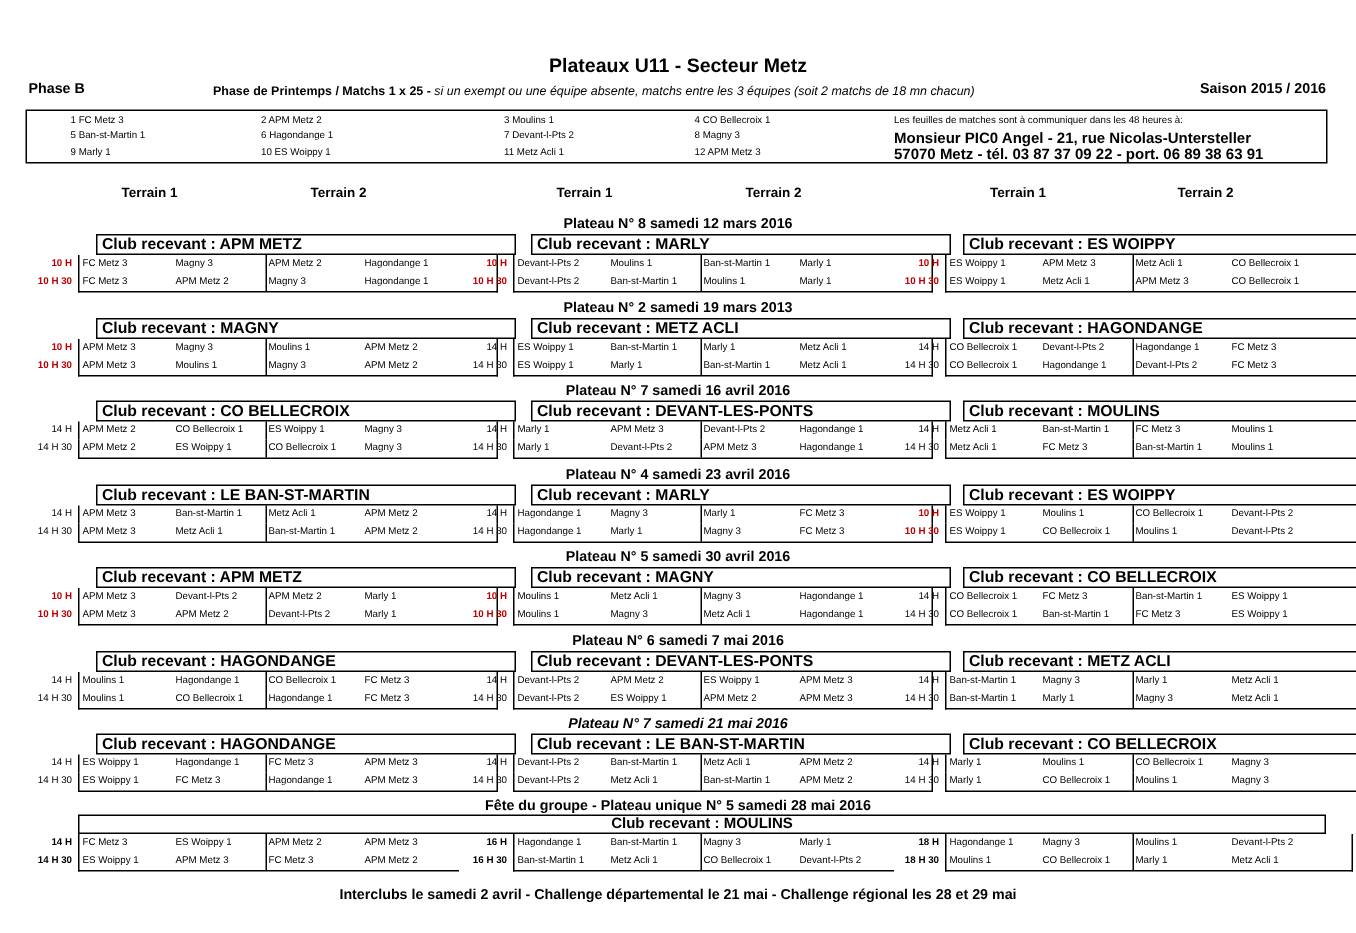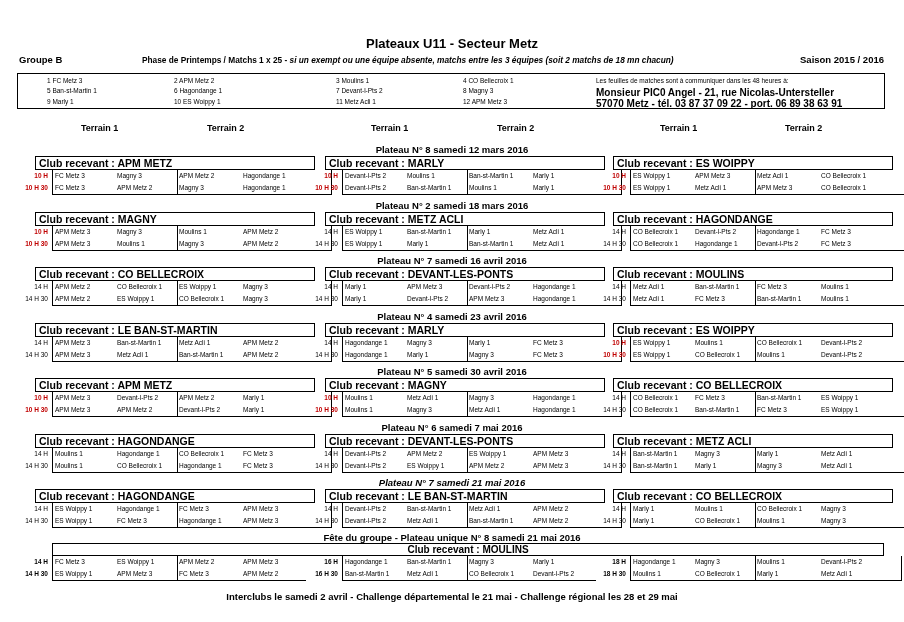--- a/index.html
+++ b/index.html
@@ -1,44 +1,44 @@
 <!DOCTYPE html>
 <html><head>
 <meta charset="utf-8">
 <style>
   html,body{margin:0;padding:0;background:#fff;}
   body{width:904px;height:622px;position:relative;overflow:hidden;font-family:"Liberation Sans",sans-serif;color:#000;}
   .abs{position:absolute;}
   .title{left:0;width:904px;top:36px;text-align:center;font-size:13px;font-weight:bold;}
   .subrow{top:54px;font-size:9.5px;font-weight:bold;}
-  .subrow i{font-weight:bold;margin-top:12px;}
+  .subrow i{font-weight:normal;margin-top:12px;}
   .teams-box{left:17px;top:73px;width:868px;height:36px;border:1px solid #000;box-sizing:border-box;}
   .team{position:absolute;font-size:6.5px;}
   .info{position:absolute;font-size:6.5px;}
   .info.b{font-weight:bold;font-size:10px;}
   .terrain{top:123px;font-size:9px;font-weight:bold;}
   .ptitle{font-size:9.5px;font-weight:bold;text-align:center;left:0;width:904px;}
   .block{position:absolute;width:280px;}
-  .block .hdr{position:absolute;left:19px;top:0;width:280px;height:14px;border:1px solid #000;box-sizing:border-box;font-size:10.5px;font-weight:bold;line-height:12px;padding-left:3px;}
+  .block .hdr{position:absolute;left:48px;top:0;width:280px;height:14px;border:1px solid #000;box-sizing:border-box;font-size:10.5px;font-weight:bold;line-height:12px;padding-left:3px;}
   .row{position:absolute;left:0;height:12px;font-size:6.5px;line-height:12px;}
   .time{position:absolute;left:0;width:32px;text-align:right;font-size:6.5px;}
   .time.red{color:#c00000;font-weight:bold;}
   .time.blk{font-weight:bold;}
   .cells{position:absolute;left:36px;width:280px;height:12px;border-left:1px solid #000;border-right:1px solid #000;box-sizing:border-box;}
   .cells.last{border-bottom:1px solid #000;height:13px;}
   .c{position:absolute;top:0;white-space:nowrap;}
   .c.c0{left:2px}.c.c1{left:64px}.c.c2{left:126px}.c.c3{left:190px}
   .mid{position:absolute;left:124px;top:0;width:0;height:100%;border-left:1px solid #000;}
   .footer{top:591px;left:0;width:904px;text-align:center;font-size:9.5px;font-weight:bold;}
 </style>
 </head>
 <body>
 
 <div class="abs title">Plateaux  U11  -  Secteur Metz</div>
-<div class="abs subrow" style="left:19px">Groupe  B</div>
+<div class="abs subrow" style="left:19px">Phase  B</div>
 <div class="abs subrow" style="left:142px;font-size:8.3px;top:55px"><span>Phase de Printemps  /  Matchs 1 x 25 - </span><i>si un exempt ou une équipe absente, matchs entre les 3 équipes  (soit 2 matchs de 18 mn chacun)</i></div>
 <div class="abs subrow" style="right:20px">Saison  2015  /  2016</div>
 
 <div class="abs teams-box" id="teamsBox">
   <div class="info" style="left:578px;top:3px">Les feuilles de matches sont à communiquer dans les 48 heures à:</div>
   <div class="info b" style="left:578px;top:13px">Monsieur PIC0 Angel - 21, rue Nicolas-Untersteller</div>
   <div class="info b" style="left:578px;top:24px">57070 Metz - tél. 03 87 37 09 22 - port. 06 89 38 63 91</div>
 <div class="team" style="left: 29px; top: 3px;">1 FC Metz 3</div>
     <div class="team" style="left: 156px; top: 3px;">2 APM Metz 2</div>
     <div class="team" style="left: 318px; top: 3px;">3 Moulins 1</div>
@@ -125,21 +125,21 @@
         <div class="time red" style="left: 0px;">10 H 30</div>
         <div class="cells last" style="left: 36px; width: 280px;">
           <div class="mid"></div>
           <div class="c c0">ES Woippy 1</div>
           <div class="c c1">Metz Acli 1</div>
           <div class="c c2">APM Metz 3</div>
           <div class="c c3">CO Bellecroix 1</div>
         </div>
       </div>
     </div>
-    <div class="abs ptitle" style="top: 200px;">Plateau N° 2 samedi 18 mars 2016</div>
+    <div class="abs ptitle" style="top: 200px;">Plateau N° 2 samedi 19 mars 2013</div>
     <div class="block" style="left: 16px; top: 212px;">
       <div class="hdr">Club recevant : MAGNY</div>
       <div class="row" style="top: 14px; left: 0px; width: 316px;">
         <div class="time red" style="left: 0px;">10 H</div>
         <div class="cells" style="left: 36px; width: 280px;">
           <div class="mid"></div>
           <div class="c c0">APM Metz 3</div>
           <div class="c c1">Magny 3</div>
           <div class="c c2">Moulins 1</div>
           <div class="c c3">APM Metz 2</div>
@@ -547,21 +547,21 @@
           <div class="mid"></div>
           <div class="c c0">Marly 1</div>
           <div class="c c1">CO Bellecroix 1</div>
           <div class="c c2">Moulins 1</div>
           <div class="c c3">Magny 3</div>
         </div>
       </div>
     </div>
   </div>
 <div id="fete">
-    <div class="abs ptitle" style="top: 532px;">Fête du groupe - Plateau unique N° 8 samedi 21 mai 2016</div>
+    <div class="abs ptitle" style="top: 532px;">Fête du groupe - Plateau unique N° 5 samedi 28 mai 2016</div>
     <div class="abs" style="left: 52px; top: 543px; width: 832px; height: 13px; border: 1px solid rgb(0, 0, 0); box-sizing: border-box; font-size: 10px; font-weight: bold; text-align: center; line-height: 12px;">Club recevant : MOULINS</div>
     <div class="block" style="left: 16px; top: 542px;">
       <div class="row" style="top: 14px;">
         <div class="time blk">14 H</div>
         <div class="cells" style="left: 36px; width: 254px; border-right: none;">
           <div class="mid"></div>
           <div class="c c0">FC Metz 3</div>
           <div class="c c1">ES Woippy 1</div>
           <div class="c c2">APM Metz 2</div>
           <div class="c c3">APM Metz 3</div>

